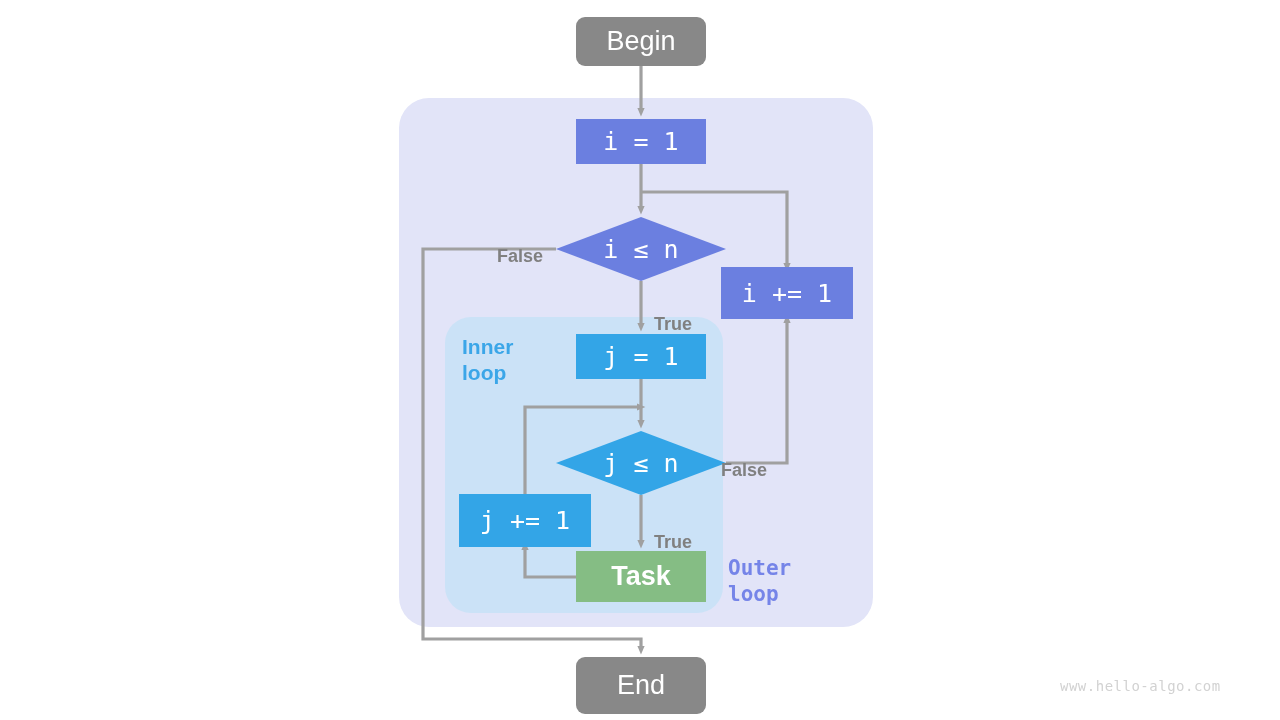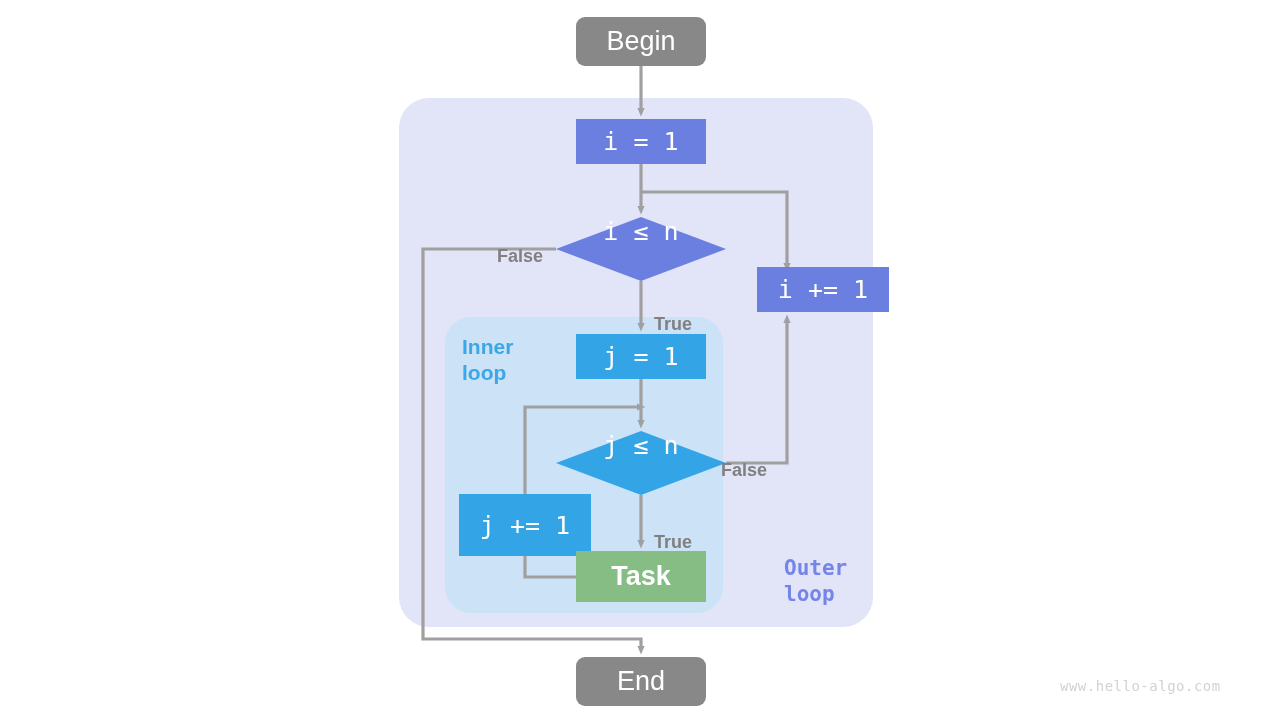--- a/index.html
+++ b/index.html
@@ -40,21 +40,21 @@
 
   
   .group-caption {
     position: absolute;
     text-align: left;
     font-weight: bold;
     line-height: 1.22;
     white-space: pre-line;
   }
   #outer-loop-caption {
-    left: 784px; top: 556px;
+    left: 728px; top: 556px;
     width: 130px;
     font-family: "DejaVu Sans Mono", "Liberation Mono", monospace;
     font-size: 21px;
     color: #7584e8;
   }
   #inner-loop-caption {
     left: 462px; top: 334px;
     width: 94px;
     font-family: "Liberation Sans", sans-serif;
     font-size: 21px;
@@ -86,32 +86,32 @@
     font-family: "DejaVu Sans Mono", "Liberation Mono", monospace;
     font-size: 25px;
   }
   .node.task {
     background: #85bd84;
     font-family: "Liberation Sans", sans-serif;
     font-size: 27px;
   }
 
   #node-begin { left: 576px; top: 17px;  width: 130px; height: 49px; }
-  #node-end   { left: 576px; top: 657px; width: 130px; height: 49px; }
+  #node-end   { left: 576px; top: 657px; width: 130px; height: 57px; }
   #node-i-init { left: 576px; top: 119px; width: 130px; height: 45px; }
-  #node-i-inc  { left: 721px; top: 267px; width: 132px; height: 45px; margin-left: 36px; }
+  #node-i-inc  { left: 721px; top: 267px; width: 132px; height: 52px; }
   #node-j-init { left: 576px; top: 334px; width: 130px; height: 45px; }
-  #node-j-inc  { left: 459px; top: 494px; width: 132px; height: 62px; }
+  #node-j-inc  { left: 459px; top: 494px; width: 132px; height: 53px; }
   #node-task   { left: 576px; top: 551px; width: 130px; height: 51px; font-weight: bold; }
 
   
   .decision {
     position: absolute;
     display: flex;
-    align-items: flex-start;
+    align-items: center;
     justify-content: center;
   }
   .decision .diamond-shape {
     position: absolute;
     left: 0; top: 0;
     width: 100%; height: 100%;
   }
   .decision .decision-label {
     position: relative;
     color: #ffffff;

